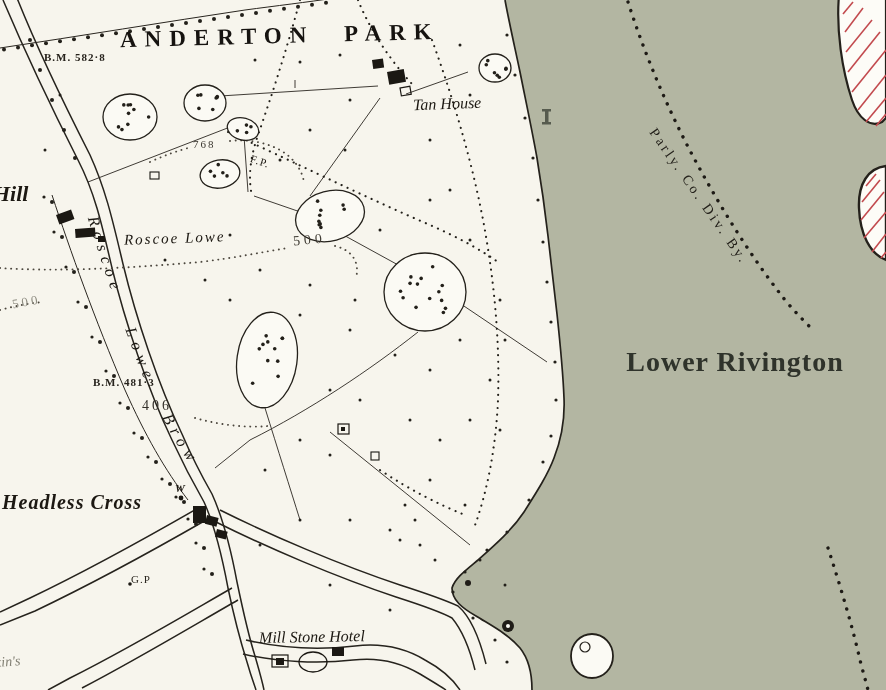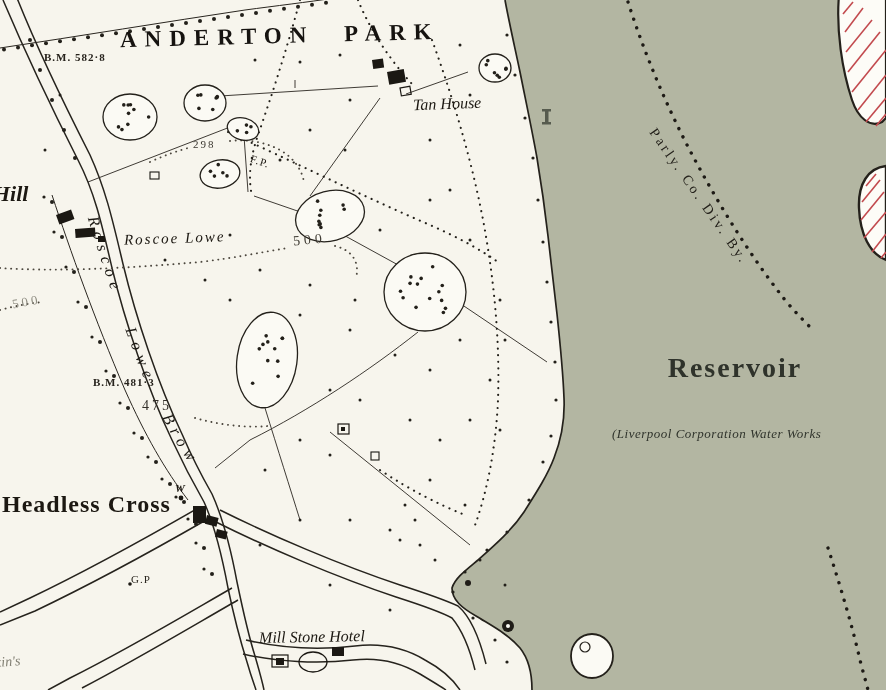--- a/index.html
+++ b/index.html
@@ -14,21 +14,21 @@
   .lbl-bm515{left:44px;top:52px;}
   .lbl-bm481{left:93px;top:377px;text-align:right;}
   .lbl-tanhouse{left:413px;top:96px;font-style:italic;font-size:16px;transform:rotate(-2deg);}
   .lbl-hill{left:-7px;top:183px;font-style:italic;font-weight:bold;font-size:22px;}
   .lbl-roscoe{left:124px;top:231px;font-style:italic;font-size:15px;letter-spacing:2px;transform:rotate(-2deg);}
   .lbl-525{left:193px;top:139px;font-size:11px;letter-spacing:2px;color:#3a362f;}
   .lbl-fp{left:250px;top:156px;font-size:11px;letter-spacing:1px;transform:rotate(18deg);}
   .lbl-500{left:293px;top:233px;font-size:14px;letter-spacing:4px;color:#3f3b33;transform:rotate(-5deg);}
   .lbl-500b{left:12px;top:295px;font-size:13px;letter-spacing:3px;color:#8d8b80;transform:rotate(-10deg);}
   .lbl-475{left:142px;top:399px;font-size:14px;letter-spacing:3px;color:#332f29;}
-  .lbl-headless{left:2px;top:492px;font-weight:bold;font-size:24px;letter-spacing:1px;}
+  .lbl-headless{left:2px;top:492px;font-style:italic;font-weight:bold;font-size:20px;letter-spacing:1px;}
   .lbl-w{left:175px;top:483px;font-style:italic;font-weight:bold;font-size:11px;}
   .lbl-gp{left:131px;top:574px;font-size:11px;letter-spacing:1px;font-weight:normal;color:#2a261f;}
   .lbl-mill{left:259px;top:629px;font-style:italic;font-size:16px;transform:rotate(-1deg);}
   .lbl-parly{left:658px;top:126px;font-size:14px;letter-spacing:3px;color:#23201a;
              transform:rotate(55deg);transform-origin:0 0;}
   .res-block{position:absolute;left:596px;top:346px;width:278px;text-align:center;color:#2f332b;}
   .res-l1{font-size:28px;font-weight:bold;letter-spacing:1px;}
   .res-l2{font-size:28px;font-weight:bold;letter-spacing:2px;margin-top:6px;}
   .lbl-ressub{left:612px;top:427px;font-style:italic;font-size:13px;letter-spacing:.5px;color:#30342c;}
   .lbl-kins{left:-5px;top:655px;font-style:italic;font-size:14px;color:#807e72;transform:rotate(-4deg);}
@@ -385,30 +385,29 @@
         <circle cx="495" cy="640" r="1.6"></circle>
         <circle cx="507" cy="662" r="1.6"></circle>
       </g>
 </svg>
 
   <div class="lbl lbl-park">ANDERTON PARK</div>
   <div class="lbl lbl-bm lbl-bm515">B.M. 582·8</div>
   <div class="lbl lbl-tanhouse">Tan House</div>
   <div class="lbl lbl-hill">Hill</div>
   <div class="lbl lbl-roscoe">Roscoe Lowe</div>
-  <div class="lbl lbl-525">298</div>
+  <div class="lbl lbl-525">768</div>
   <div class="lbl lbl-fp">F.P.</div>
   <div class="lbl lbl-500">500</div>
   <div class="lbl lbl-500b">500</div>
   <div class="lbl lbl-bm lbl-bm481">B.M. 481·3</div>
-  <div class="lbl lbl-475">475</div>
+  <div class="lbl lbl-475">406</div>
   <div class="lbl lbl-headless">Headless Cross</div>
   <div class="lbl lbl-w">W</div>
   <div class="lbl lbl-gp">G.P</div>
   <div class="lbl lbl-mill">Mill Stone Hotel</div>
   <div class="lbl lbl-parly">Parly. Co. Div. By.</div>
 
   <div class="res-block">
-    <div class="res-l2">Reservoir</div>
+    <div class="res-l1">Lower Rivington</div>
   </div>
-  <div class="lbl lbl-ressub">(Liverpool Corporation Water Works</div>
   <div class="lbl lbl-kins">kin's</div>
 </div>
 
 </body></html>

